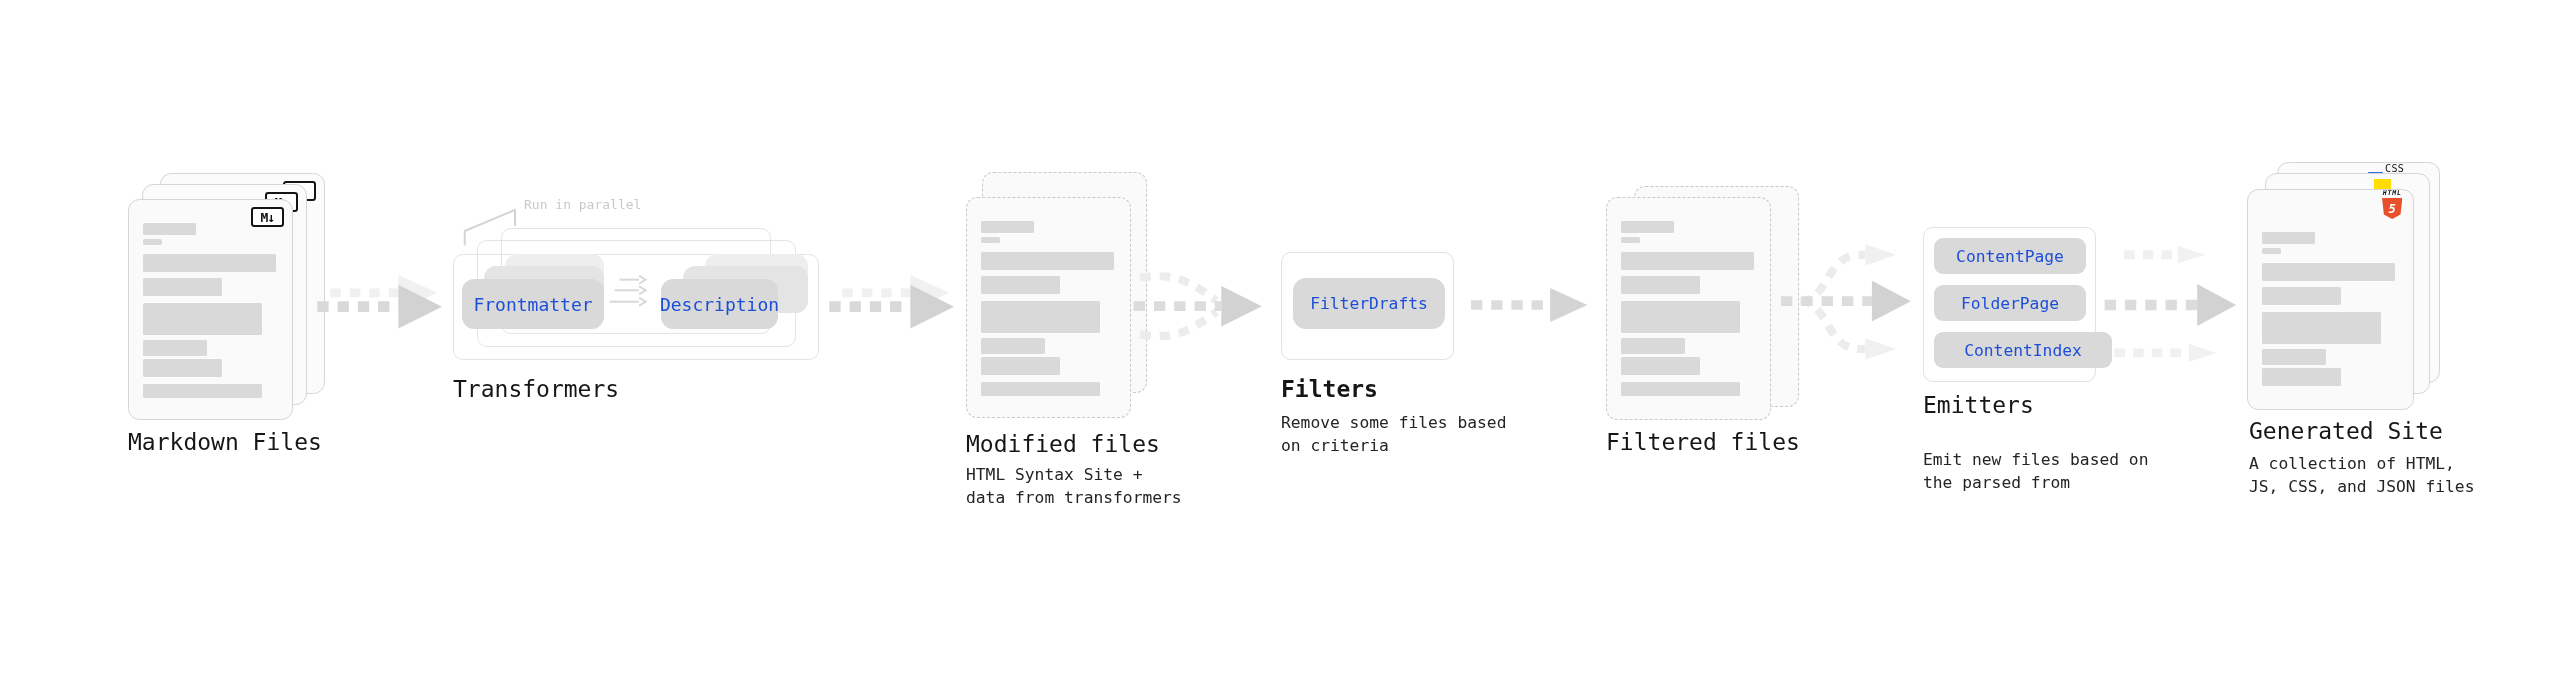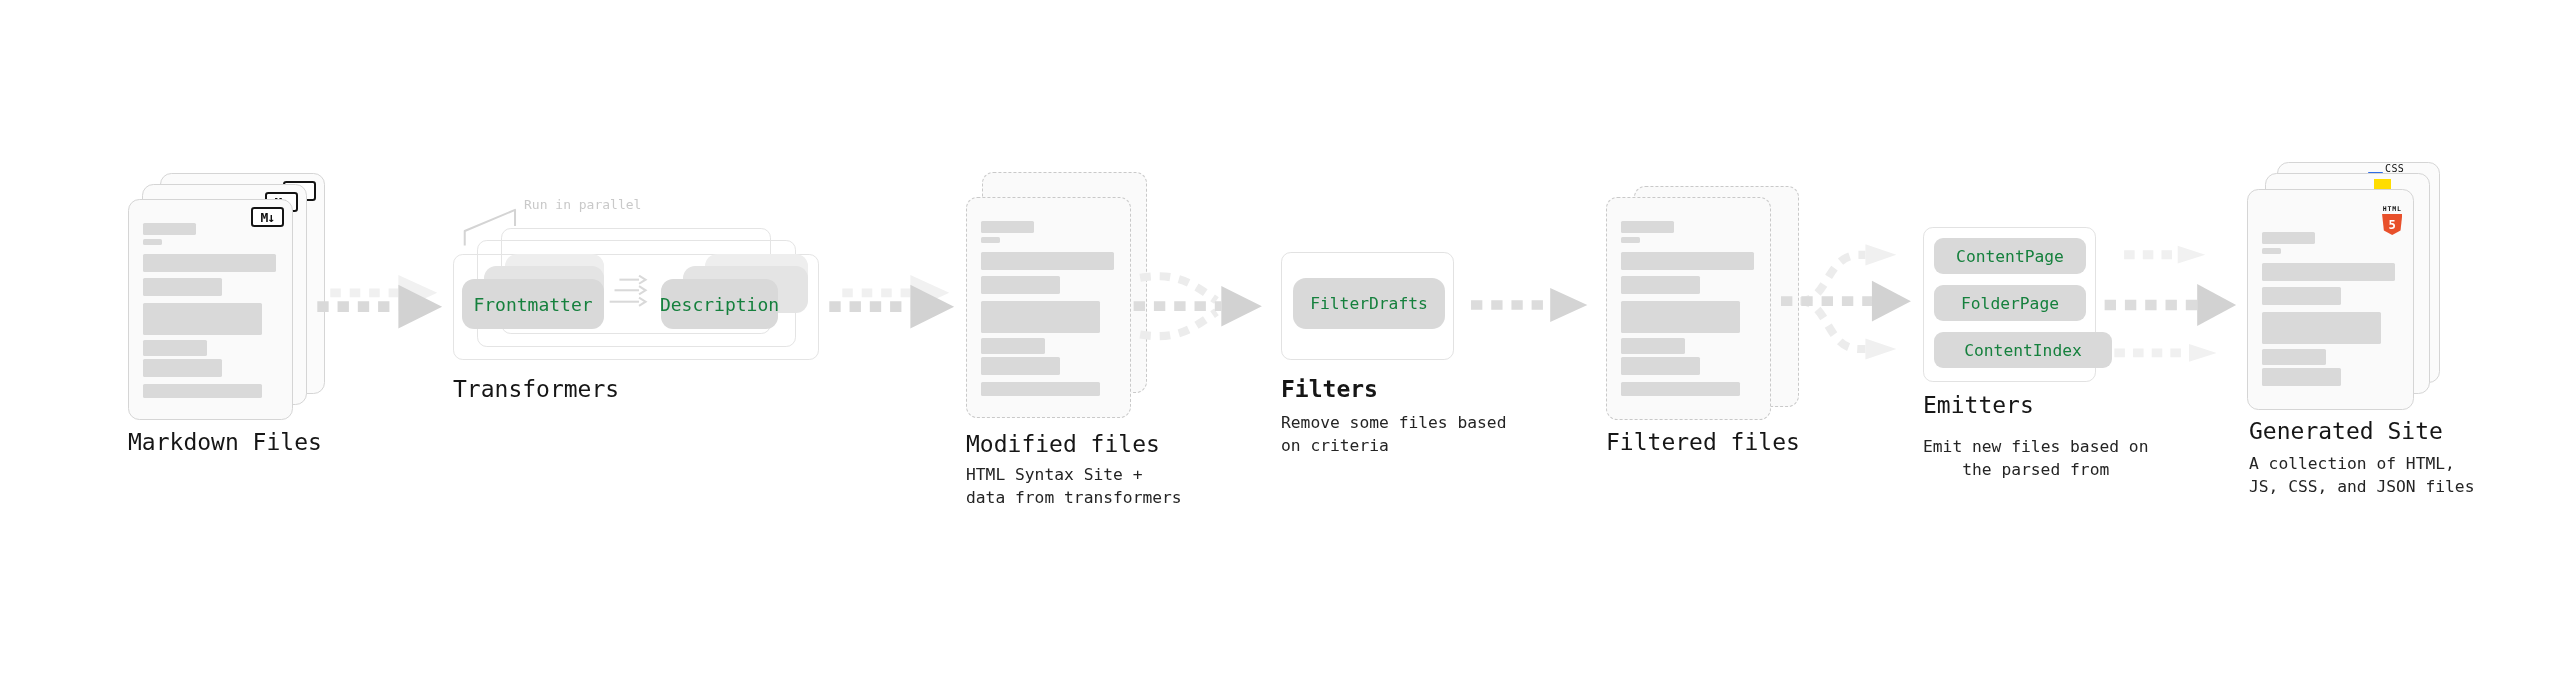--- a/index.html
+++ b/index.html
@@ -20,34 +20,34 @@
   .b3{width:133px;height:18px;margin-top:9px;}
   .b4{width:79px;height:18px;margin-top:6.5px;}
   .b5{width:119px;height:32.5px;margin-top:6.5px;}
   .b6{width:64px;height:16.3px;margin-top:4.1px;}
   .b7{width:79px;height:18px;margin-top:3.3px;}
   .b8{width:119px;height:14.6px;margin-top:6.5px;}
   
   .md-badge{position:absolute;top:7.3px;right:8.1px;width:33px;height:19.5px;border:2.4px solid #141414;
             border-radius:3.3px;background:#ffffff;display:flex;align-items:center;justify-content:center;
             font-weight:bold;font-size:13px;color:#111;box-sizing:border-box;letter-spacing:-0.8px;}
-  .h5-badge{position:absolute;top:16px;right:9.8px;width:22px;text-align:center;}
+  .h5-badge{position:absolute;top:0;right:9.8px;width:22px;text-align:center;font-style:italic;}
   .h5-word{font-size:6.5px;font-weight:bold;color:#111;letter-spacing:0.8px;line-height:7.3px;}
   .h5-shield{width:20.3px;height:21px;margin:0.8px auto 0;background:#e8502b;
              clip-path:polygon(0 0,100% 0,91% 78%,50% 100%,9% 78%);
              display:flex;align-items:center;justify-content:center;color:#fff;font-size:12.2px;font-weight:bold;}
   .css-badge{position:absolute;left:87px;top:1.6px;width:21px;text-align:center;}
   .css-word{font-size:10px;font-weight:normal;color:#111;line-height:7.3px;letter-spacing:0.4px;margin-left:20px;}
   .css-line{width:14.6px;height:3.3px;background:#2f6ce6;margin:0 auto;border-radius:0.8px;}
   .js-badge{position:absolute;left:108px;top:4.9px;width:17px;height:10.6px;background:#ffdd00;}
   
   .outline{position:absolute;border:1.6px solid #e4e4e4;border-radius:9.8px;box-sizing:border-box;background:transparent;}
   .panel{position:absolute;border:1.6px solid #e2e2e2;border-radius:9.8px;background:#ffffff;box-sizing:border-box;}
   .pill{position:absolute;display:flex;align-items:center;justify-content:center;background:#d9d9d9;
-        border-radius:12.2px;font-size:18px;color:#15803d;white-space:nowrap;text-align:center;}
+        border-radius:12.2px;font-size:18px;color:#1d4ed8;white-space:nowrap;text-align:center;}
   .pill.small{border-radius:9px;font-size:16.3px;}
   .ghost{position:absolute;background:#e4e4e4;border-radius:12.2px;}
   .ghost.lighter{background:#eeeeee;}
   
   .sec-label{position:absolute;font-size:23px;color:#161616;white-space:nowrap;}
   .caption{position:absolute;font-size:16.3px;line-height:23px;color:#242424;white-space:nowrap;}
   .caption .bullet{padding-left:11.4px;}
   .caption .bullet::before{content:"• ";}
   .annotation{position:absolute;font-size:13px;color:#c9c9c9;white-space:nowrap;}
 </style>
@@ -180,21 +180,21 @@
     <polygon points="104,120 142,133 104,146" fill="#f0f0f0"></polygon>
     <line x1="0" y1="74" x2="112" y2="74" stroke="#dcdcdc" stroke-width="12" stroke-dasharray="14 11"></line>
     <polygon points="112,49 160,74 112,99" fill="#d2d2d2"></polygon>
   </svg>
 
   <div class="panel" style="left:1923px;top:227px;width:173px;height:155px;"></div>
   <div class="pill small" style="left:1934px;top:238px;width:152px;height:36px;">ContentPage</div>
   <div class="pill small" style="left:1934px;top:285px;width:152px;height:36px;">FolderPage</div>
   <div class="pill small" style="left:1934px;top:332px;width:178px;height:36px;">ContentIndex</div>
   <div class="sec-label" style="left:1923px;top:392px;">Emitters</div>
-  <div class="caption" style="left:1923px;top:435px;text-align:center;">
+  <div class="caption" style="left:1923px;top:448px;">
     <div>Emit new files based on</div>
     <div>the parsed from</div>
   </div>
 
   <svg class="abs" style="left:2103px;top:244px;" width="138" height="122" viewBox="0 0 170 150">
     <line x1="26" y1="13" x2="92" y2="13" stroke="#f0f0f0" stroke-width="11" stroke-dasharray="13 10"></line>
     <polygon points="92,2 126,13 92,24" fill="#f1f1f1"></polygon>
     <line x1="2" y1="75" x2="116" y2="75" stroke="#dcdcdc" stroke-width="13" stroke-dasharray="14 11"></line>
     <polygon points="116,49 164,75 116,101" fill="#d2d2d2"></polygon>
     <line x1="14" y1="134" x2="106" y2="134" stroke="#f0f0f0" stroke-width="11" stroke-dasharray="13 10"></line>

